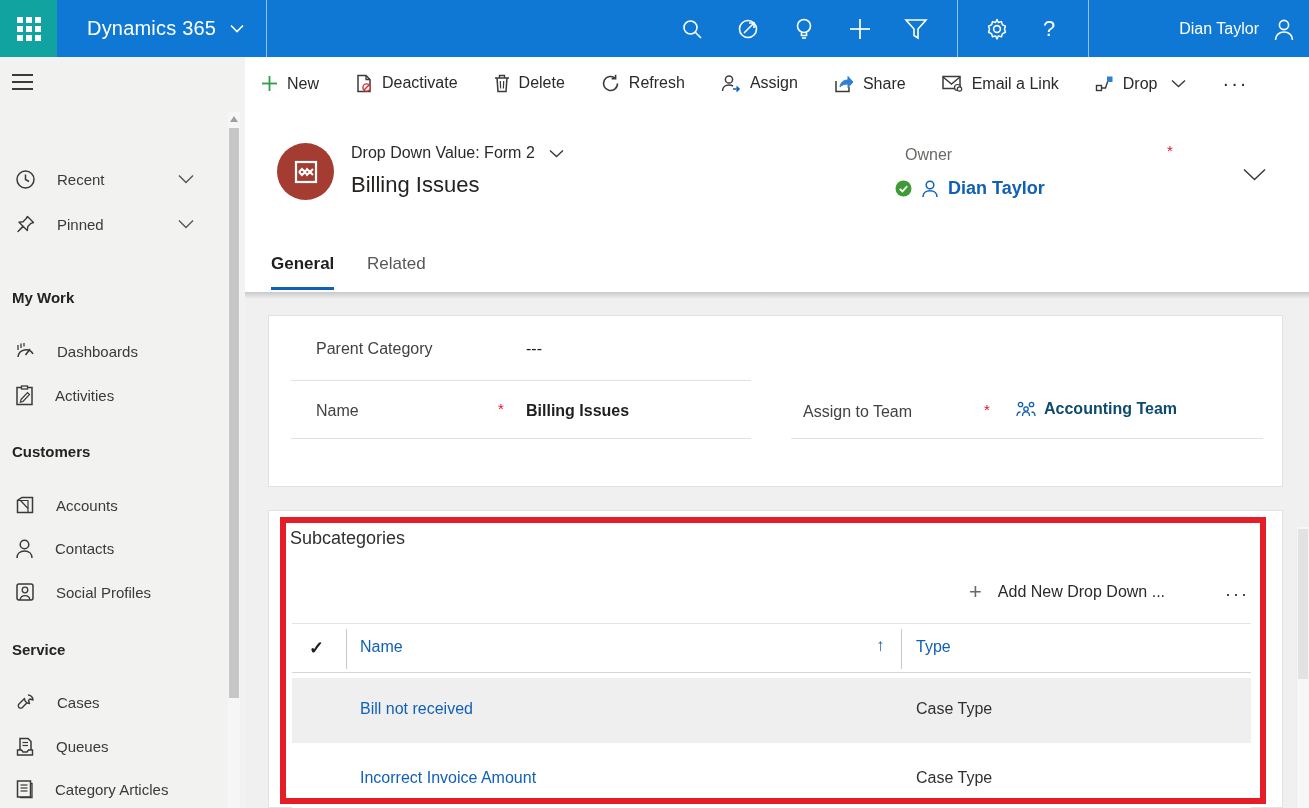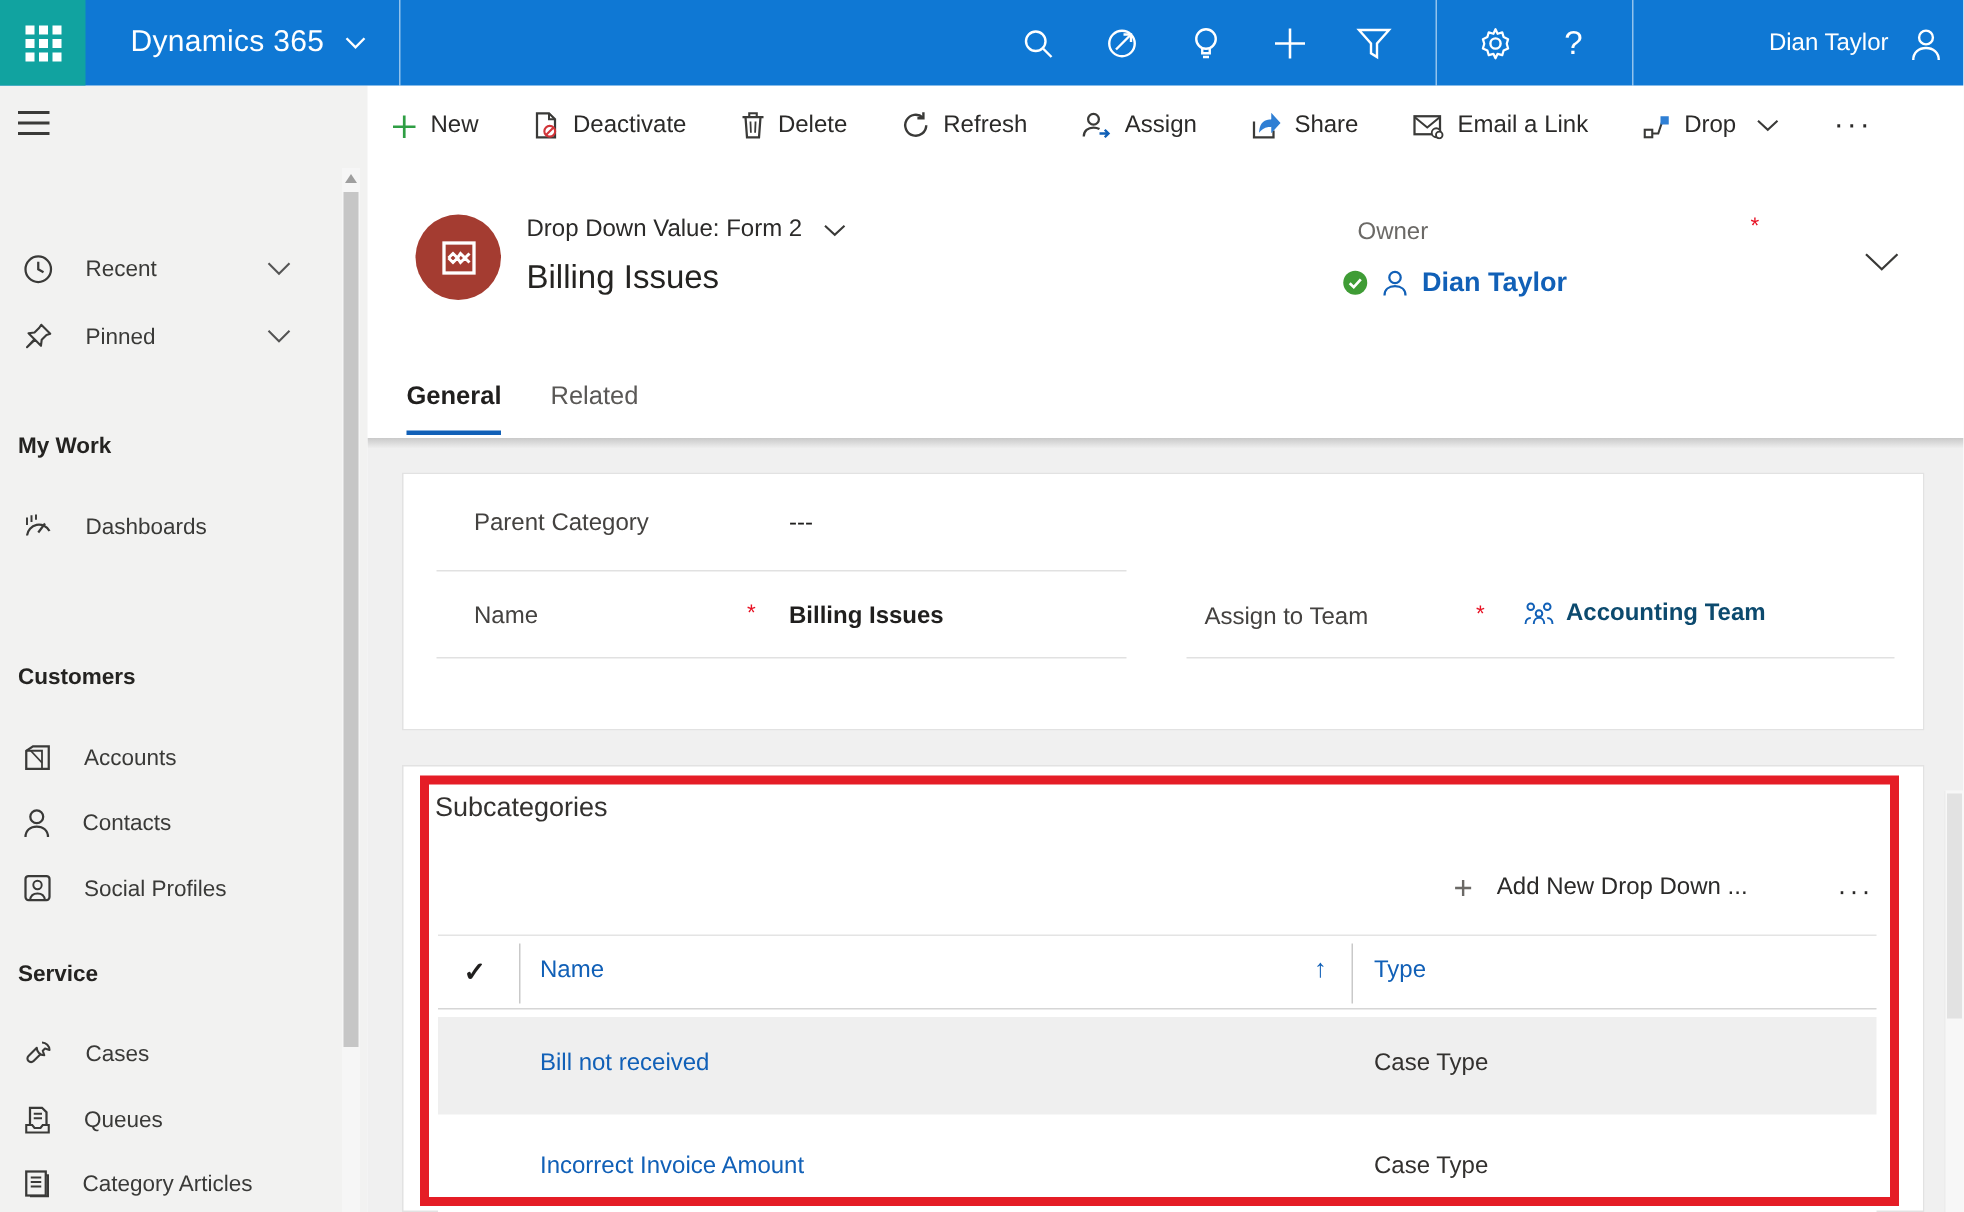--- a/index.html
+++ b/index.html
@@ -47,21 +47,21 @@
   .side-scroll .thumb { position:absolute; top:16px; left:1px; width:10px;
     height:570px; background:#c6c6c6; }
 
   
   .main { position:absolute; top:57px; left:245px; width:1064px; height:751px;
     background:#fff; }
 
   
   .cmdbar { position:absolute; top:0; left:0; width:100%; height:53px; background:#fff;
     display:flex; align-items:center; gap:36px; padding-left:16px; }
-  .cmd { display:flex; align-items:flex-end; gap:9px; font-size:16px; color:#2b2a29;
+  .cmd { display:flex; align-items:flex-start; gap:9px; font-size:16px; color:#2b2a29;
     cursor:pointer; white-space:nowrap; }
   .cmd-chev { margin-left:-22px; cursor:pointer; }
   .cmd-overflow { font-size:20px; letter-spacing:2px; color:#2b2a29; cursor:pointer; }
 
   
   .rec-header { position:absolute; top:53px; left:0; width:100%; height:130px; background:#fff; }
   .rec-icon { position:absolute; top:33px; left:32px; width:57px; height:57px;
     border-radius:50%; background:#a43c31; display:flex; align-items:center;
     justify-content:center; }
   .rec-selector { position:absolute; top:87px; left:106px; display:flex; gap:14px;
@@ -264,20 +264,30 @@
         <svg width="21" height="21" viewBox="0 0 21 21">
             <path d="M3 16 a8 8 0 0 1 15 -3" fill="none" stroke="#3a3a38" stroke-width="1.5"></path>
             <line x1="10.5" y1="14" x2="15" y2="8" stroke="#3a3a38" stroke-width="1.5"></line>
             <line x1="3" y1="4" x2="3" y2="9" stroke="#3a3a38" stroke-width="1.3"></line>
             <line x1="6" y1="2.5" x2="6" y2="7" stroke="#3a3a38" stroke-width="1.3"></line>
             <line x1="9" y1="2" x2="9" y2="5.5" stroke="#3a3a38" stroke-width="1.3"></line>
           </svg>
       </span>
       <span>Dashboards</span>
     </div>
+    <div class="nav-item" style="top:320px">
+      <span>
+        <svg width="19" height="21" viewBox="0 0 19 21">
+            <rect x="2" y="2.5" width="15" height="17" fill="none" stroke="#3a3a38" stroke-width="1.5"></rect>
+            <rect x="6.5" y="1" width="6" height="3" fill="#f2f2f1" stroke="#3a3a38" stroke-width="1.3"></rect>
+            <path d="M6 14.5 L12.5 7.5 l2 2 L8 16.5 l-2.6 .6 z" fill="none" stroke="#3a3a38" stroke-width="1.2"></path>
+          </svg>
+      </span>
+      <span>Activities</span>
+    </div>
 
     <div class="nav-section" style="top:386px">Customers</div>
 
     <div class="nav-item" style="top:430px">
       <span>
         <svg width="20" height="20" viewBox="0 0 20 20">
             <path d="M2.5 17.5 V5.5 L7 2.5 h10.5 v15 z" fill="none" stroke="#3a3a38" stroke-width="1.5"></path>
             <polyline points="2.5,5.5 13,5.5 13,17.5" fill="none" stroke="#3a3a38" stroke-width="1.2"></polyline>
             <line x1="5.5" y1="5.5" x2="13" y2="13.5" stroke="#3a3a38" stroke-width="1.2"></line>
           </svg>

